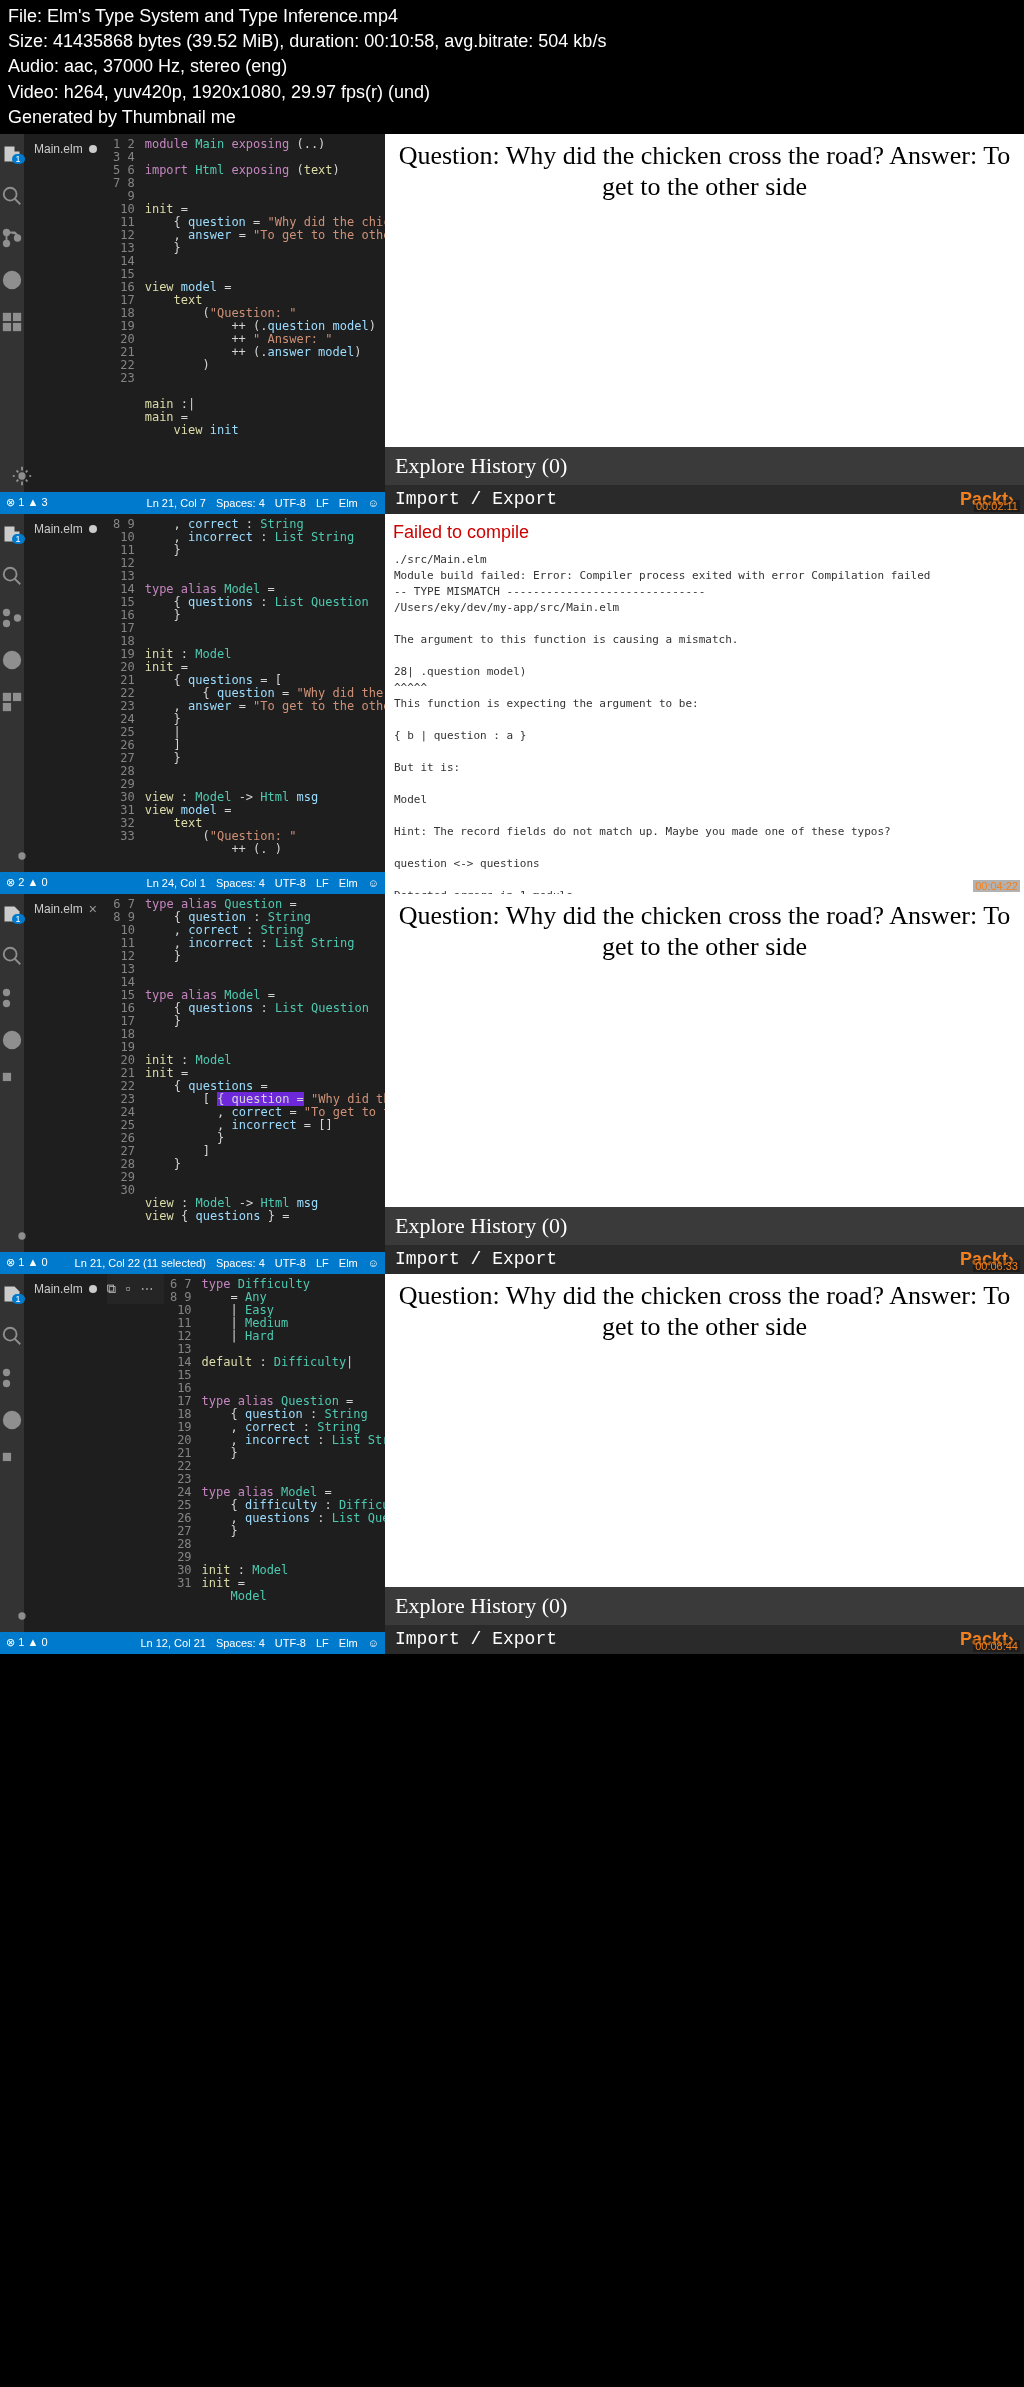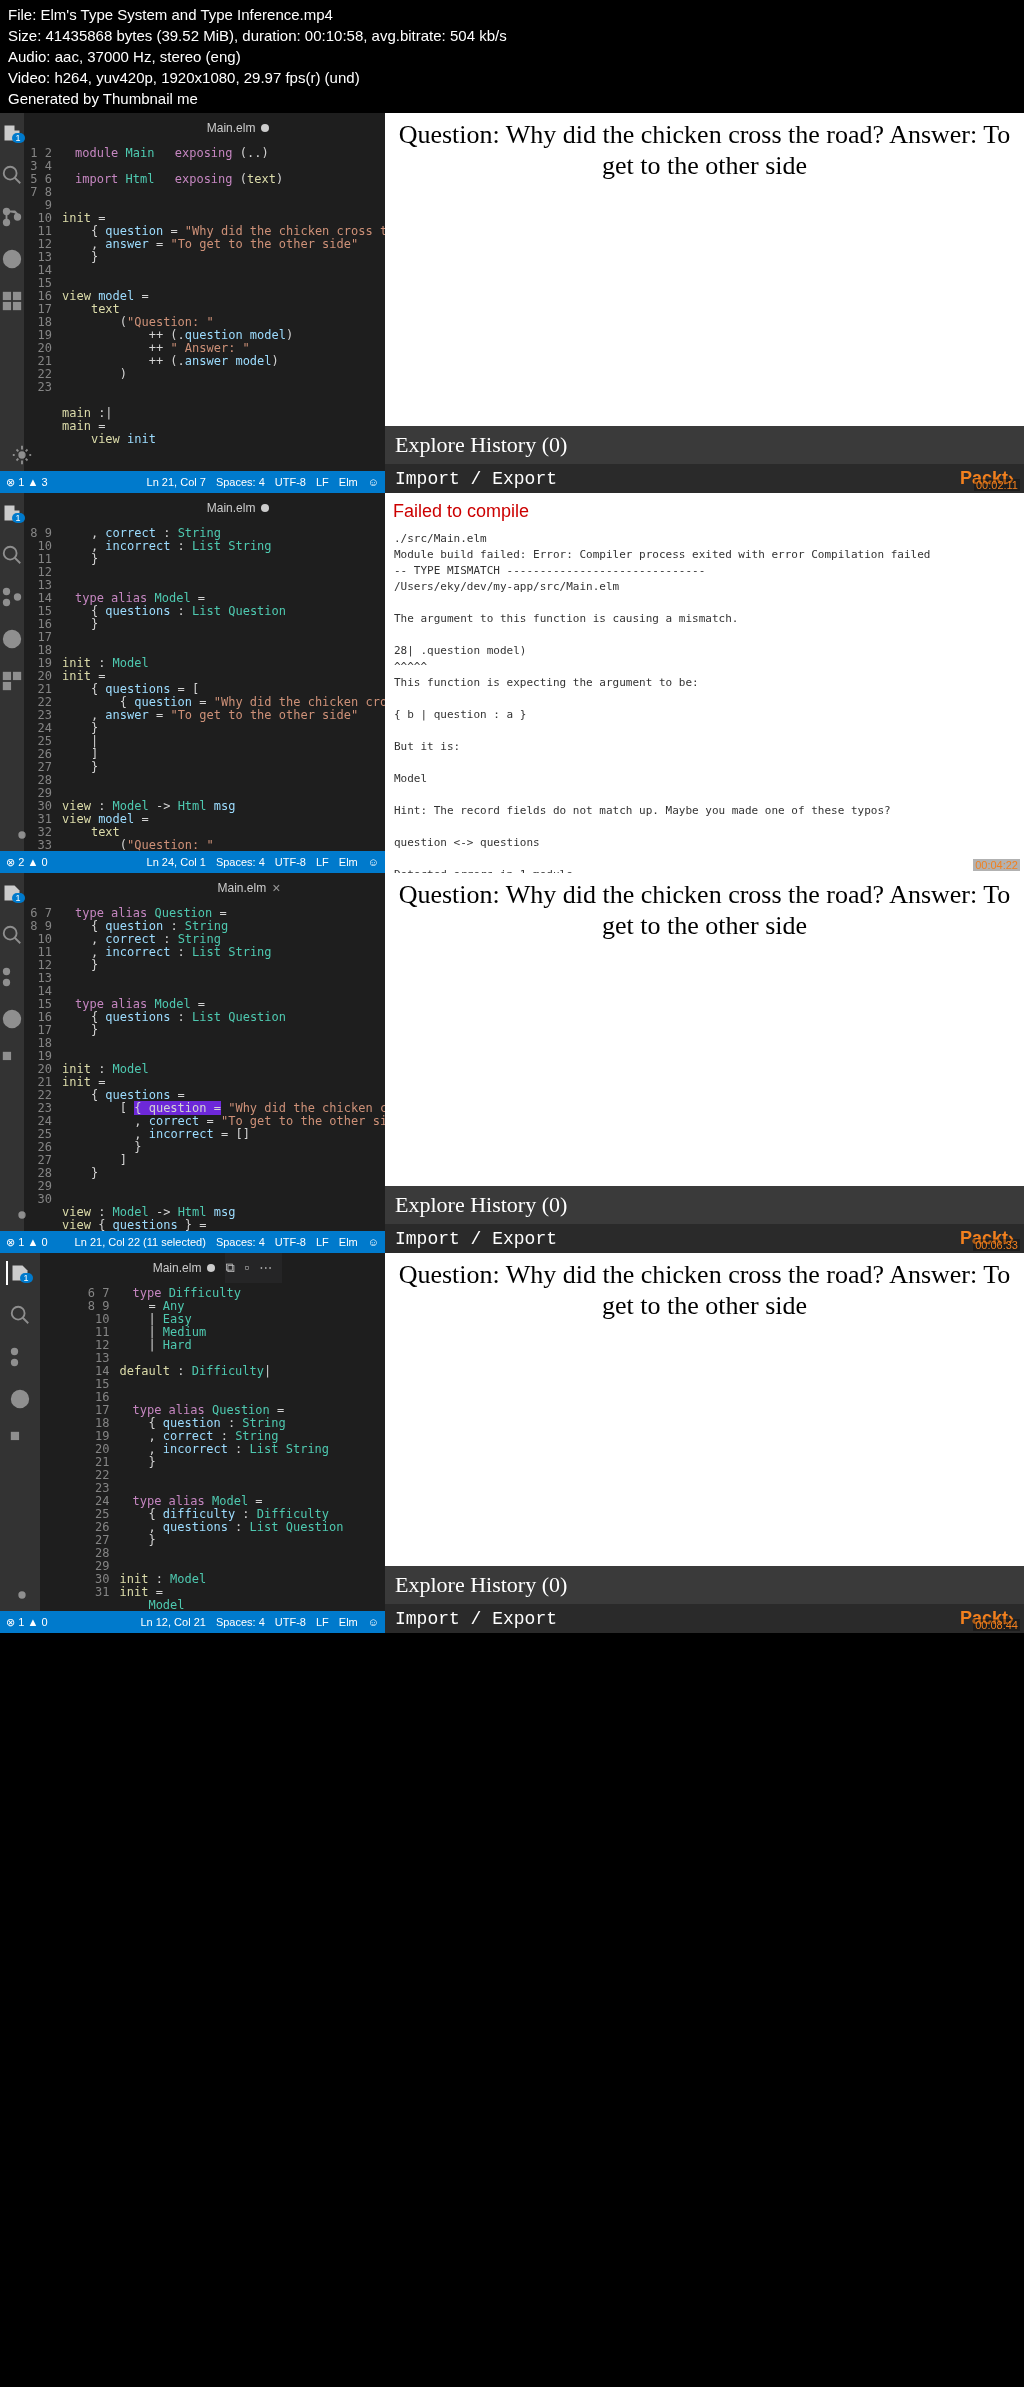--- a/index.html
+++ b/index.html
@@ -1,37 +1,37 @@
 <!DOCTYPE html>
 <html><head>
 <meta charset="utf-8">
 <style>
 * { margin: 0; padding: 0; box-sizing: border-box; }
 body { width: 1024px; font-family: 'Segoe UI', Arial, sans-serif; background: #000; color: #fff; }
-.metadata { padding: 4px 8px; font-size: 15px; background: #000; line-height: 1.4; }
+.metadata { padding: 4px 8px; font-size: 18px; background: #000; line-height: 1.4; }
 .thumbnails { display: flex; flex-direction: column; }
 .thumb { display: flex; height: 380px; position: relative; }
 .vscode { width: 385px; background: #1e1e1e; display: flex; flex-direction: column; }
 .vscode-main { flex: 1; display: flex; overflow: hidden; }
 .sidebar { width: 40px; background: #333333; display: flex; flex-direction: column; align-items: center; padding-top: 8px; gap: 18px; }
 .sidebar-icon { width: 24px; height: 24px; opacity: 0.6; display: flex; align-items: center; justify-content: center; }
 .sidebar-icon.active { opacity: 1; border-left: 2px solid #fff; padding-left: 2px; margin-left: -4px; }
 .sidebar-icon svg { width: 22px; height: 22px; fill: #ccc; }
 .badge { position: absolute; background: #007acc; color: #fff; font-size: 9px; border-radius: 8px; padding: 0 4px; margin-left: 12px; margin-top: 10px; }
-.editor-area { flex: 1; display: flex; flex-direction: column; background: #1e1e1e; align-items: center; }
+.editor-area { flex: 1; display: flex; flex-direction: row; background: #1e1e1e; }
 .tabbar { height: 30px; background: #252526; display: flex; align-items: center; }
 .tab { height: 30px; padding: 0 10px; background: #1e1e1e; display: flex; align-items: center; gap: 6px; font-size: 12px; color: #ccc; }
 .tab-dot { width: 8px; height: 8px; background: #ccc; border-radius: 50%; }
 .tab-close { font-size: 14px; opacity: 0.7; }
 .tabbar-actions { margin-left: auto; display: flex; gap: 10px; padding-right: 10px; }
 .tabbar-actions span { font-size: 13px; opacity: 0.7; }
 .code { flex: 1; display: flex; font-family: 'Consolas', 'Monaco', monospace; font-size: 12px; overflow: hidden; }
 .gutter { width: 38px; text-align: right; color: #858585; padding-right: 10px; line-height: 13px; padding-top: 4px; }
 .code-content { flex: 1; white-space: pre; line-height: 13px; padding-top: 4px; color: #d4d4d4; overflow: hidden; }
-.kw { color: #c586c0; margin-left: 13px; }
+.kw { color: #c586c0; }
 .typ { color: #4ec9b0; }
 .fn { color: #dcdcaa; }
 .str { color: #ce9178; }
 .ident { color: #9cdcfe; }
 .sel { background: #6d28d9; }
 .statusbar { height: 22px; background: #007acc; display: flex; align-items: center; color: #fff; font-size: 11px; padding: 0 6px; }
 .statusbar .left { display: flex; gap: 8px; }
 .statusbar .right { margin-left: auto; display: flex; gap: 10px; align-items: center; }
 .gear-bottom { position: absolute; bottom: 26px; left: 10px; }
 .preview { flex: 1; background: #fff; color: #000; display: flex; flex-direction: column; position: relative; }

